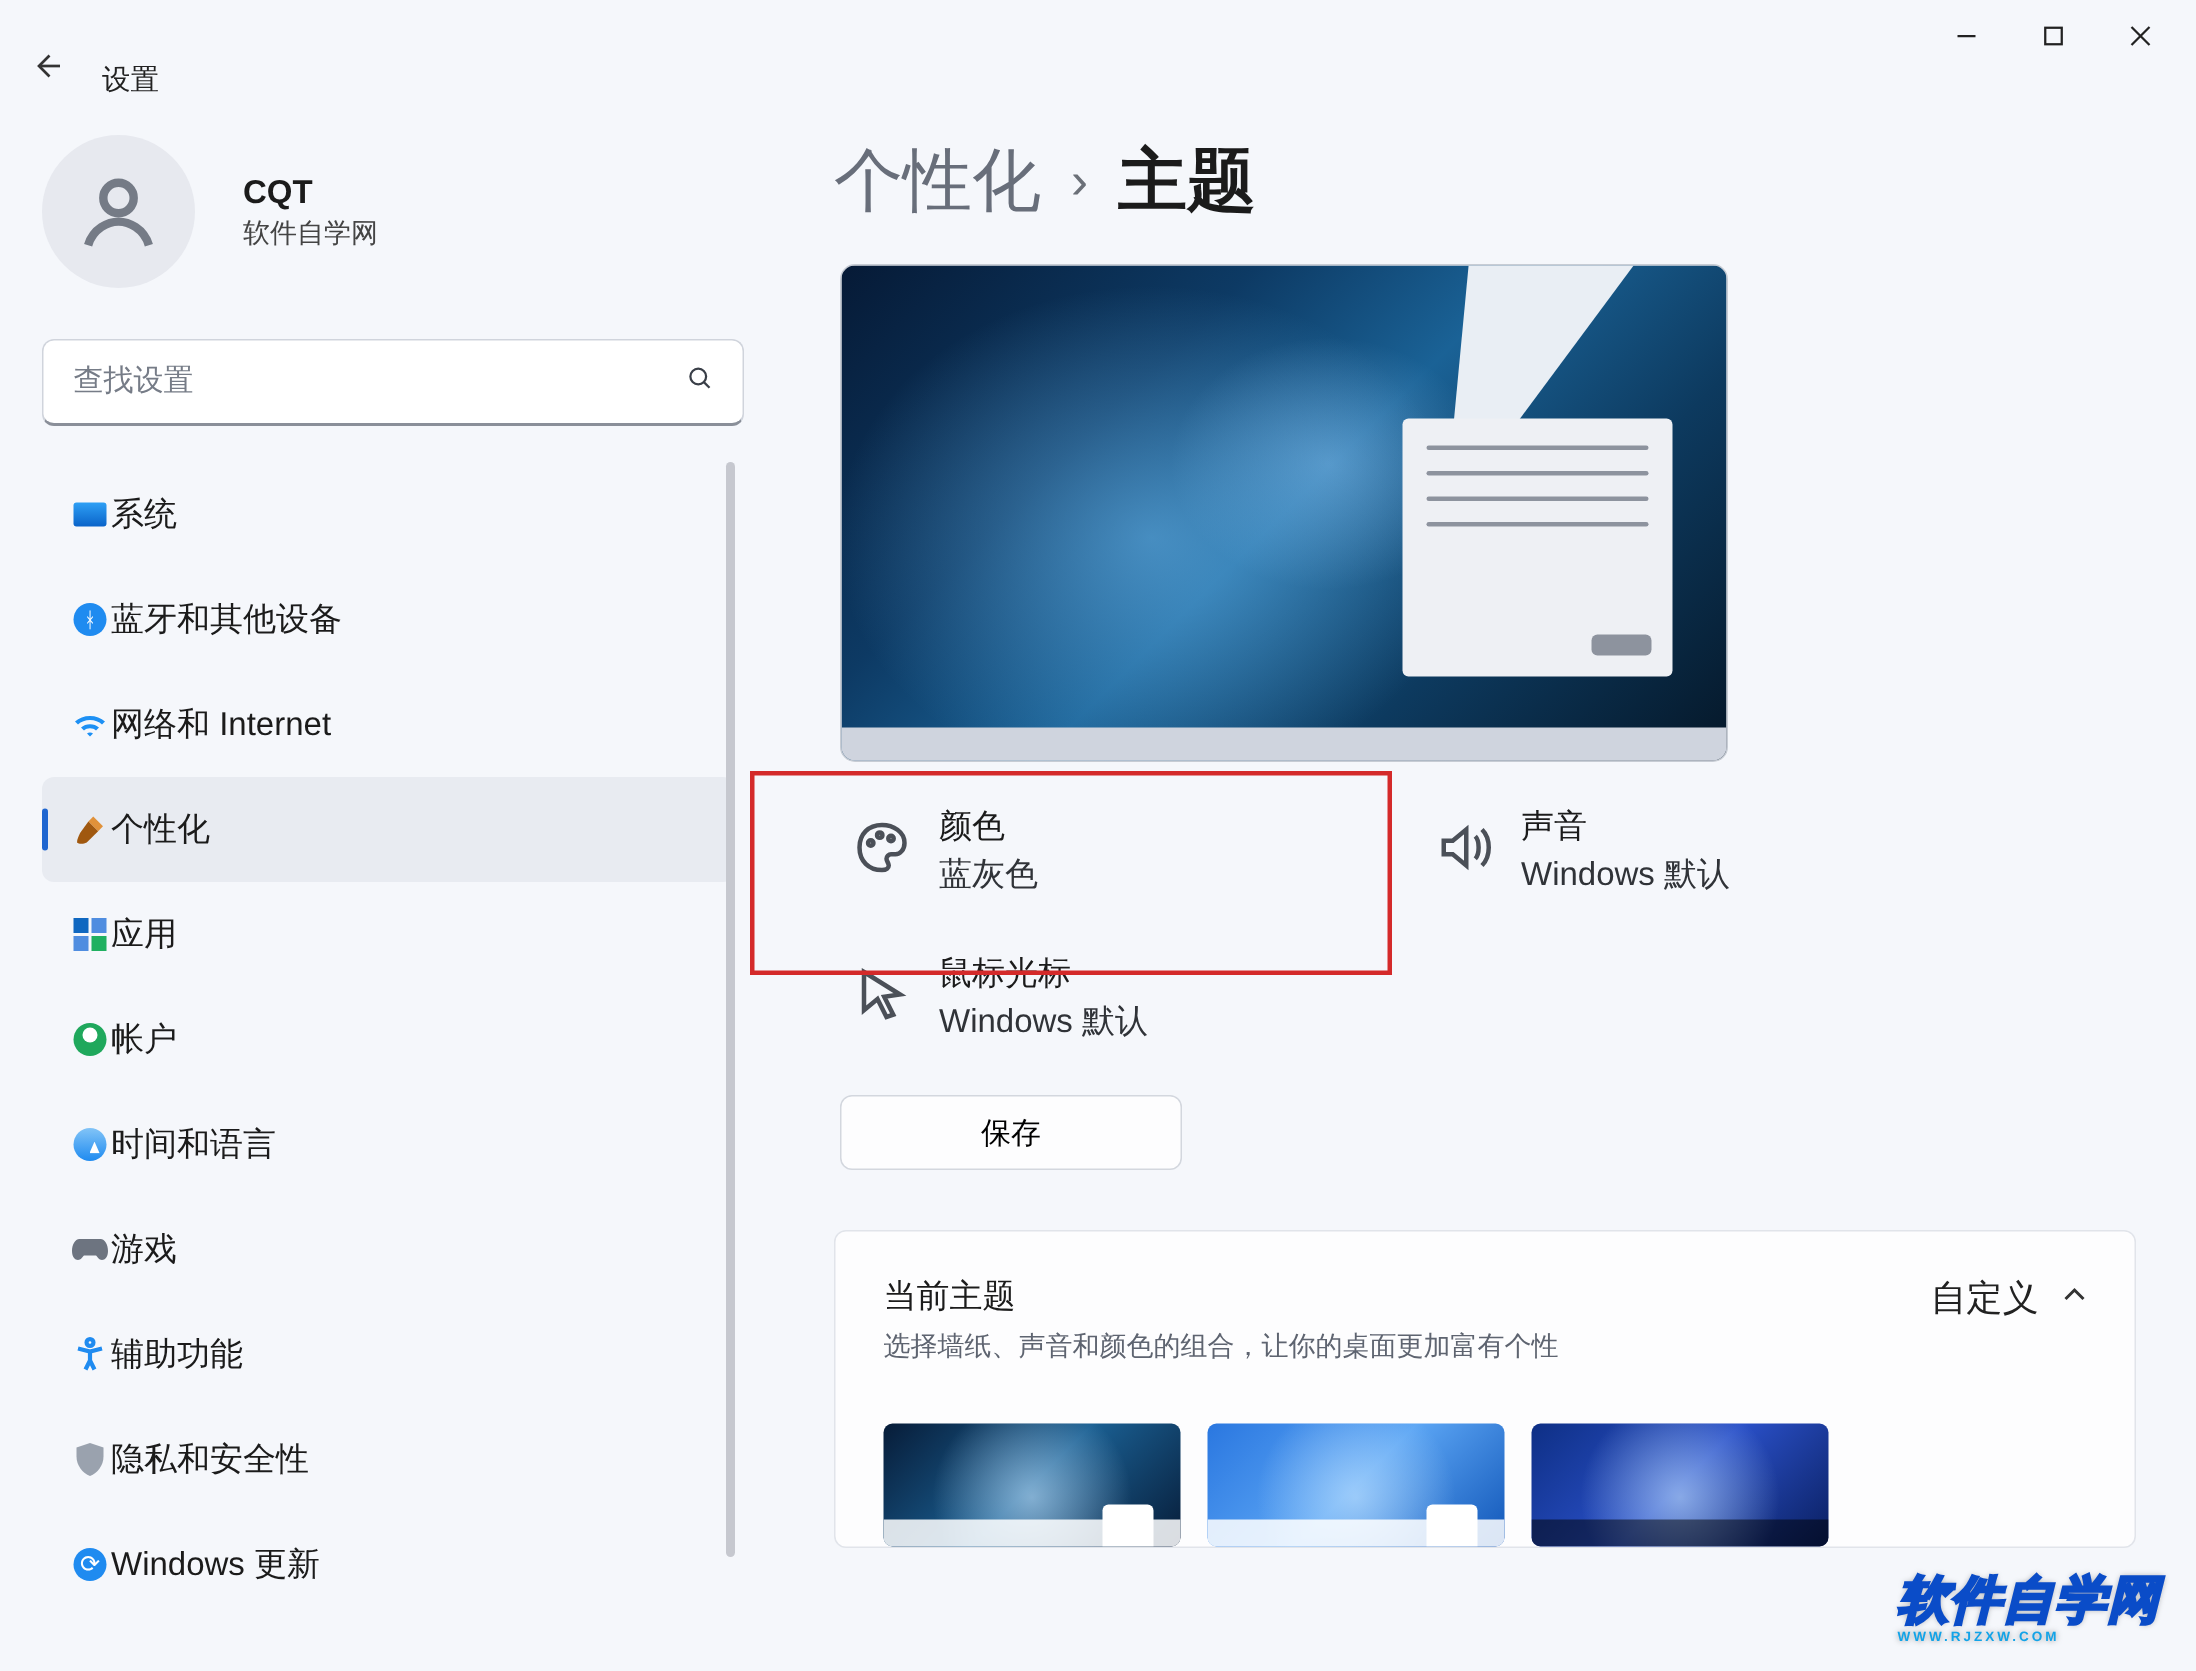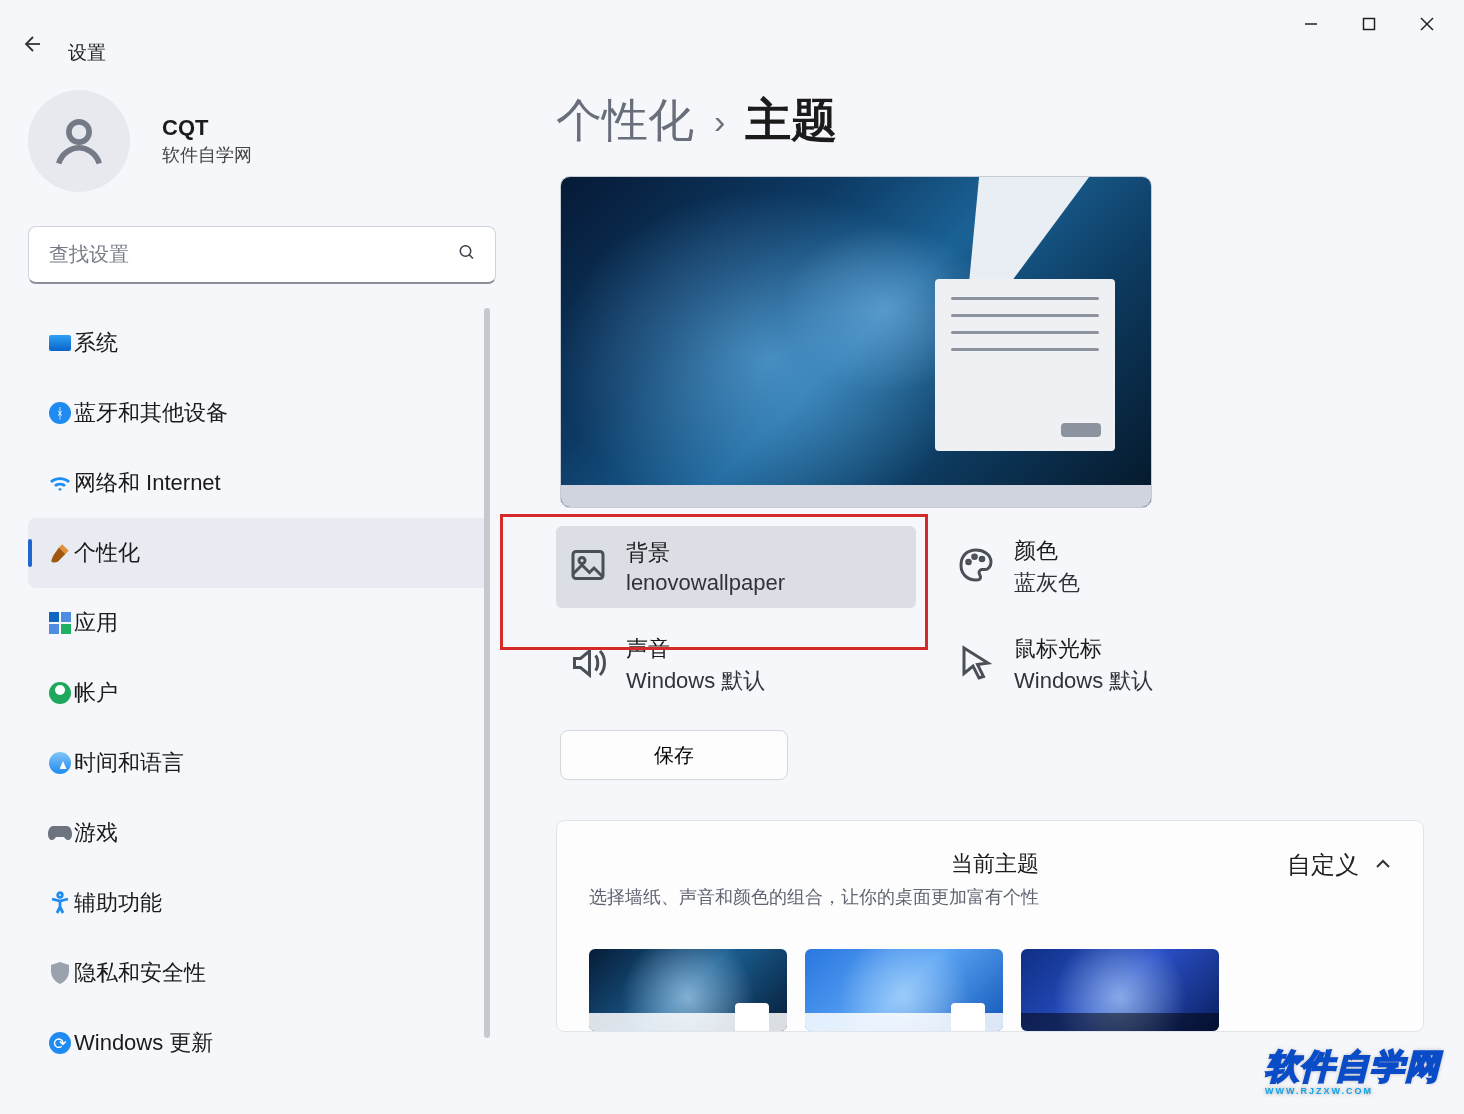--- a/index.html
+++ b/index.html
@@ -169,21 +169,21 @@
     background:#fdfdfe;font-size:20px;margin-top:6px;margin-left:4px;
   }
 
   .card{
     margin-top:40px;
     background:#fdfdfe;
     border:1px solid #e1e4ea;
     border-radius:8px;
     padding:28px 32px 0 32px;
   }
-  .card-head{display:flex;align-items:flex-start;justify-content:space-between;text-align:right;}
+  .card-head{display:flex;align-items:flex-start;justify-content:space-between;}
   .card-title{font-size:22px;font-weight:400;}
   .card-desc{font-size:18px;color:#5e6470;margin-top:6px;}
   .card-action{display:flex;align-items:center;gap:16px;font-size:24px;color:#222;}
   .card-action .chev{font-size:16px;color:#333;}
   .thumbs{display:flex;gap:18px;margin-top:40px;}
   .thumb{width:198px;height:82px;border-radius:6px;position:relative;overflow:hidden;}
   .thumb.t1{background:linear-gradient(135deg,#071c38,#1a5f92,#071c38);}
   .thumb.t2{background:linear-gradient(135deg,#2a77e0,#5ba5f4,#1156b8);}
   .thumb.t3{background:linear-gradient(135deg,#0e2f85,#2a50c8,#0a1f60);}
   .thumb .tb{position:absolute;bottom:0;left:0;right:0;height:18px;background:rgba(255,255,255,0.85);}
@@ -360,31 +360,20 @@
           <div class="line"></div>
           <div class="line"></div>
         <div class="btn"></div>
       </div>
       <div class="preview-taskbar"></div>
     </div>
 
     <div style="position:relative;">
       <div class="red-box" style="left:-56px;top:-12px;"></div>
       <div class="theme-grid">
-        <div class="theme-tile hl">
-          <span class="tile-icon"><svg viewBox="0 0 24 24">
-                <rect x="2" y="3" width="20" height="18" rx="2"></rect>
-                <circle cx="8" cy="9" r="2"></circle>
-                <path d="M2 18l6-6 5 5 3-3 6 6"></path>
-              </svg></span>
-          <div>
-            <div class="tile-title">背景</div>
-            <div class="tile-sub">lenovowallpaper</div>
-          </div>
-        </div>
         <div class="theme-tile">
           <span class="tile-icon"><svg viewBox="0 0 24 24">
                 <path d="M12 2C6 2 2 6 2 12s4 10 10 10c2 0 3-1 3-2s-1-2-1-3 1-2 2-2h2c2 0 4-2 4-5 0-5-5-8-10-8z"></path>
                 <circle cx="7" cy="10" r="1.2"></circle>
                 <circle cx="11" cy="6.5" r="1.2"></circle>
                 <circle cx="16" cy="8" r="1.2"></circle>
               </svg></span>
           <div>
             <div class="tile-title">颜色</div>
             <div class="tile-sub">蓝灰色</div>

